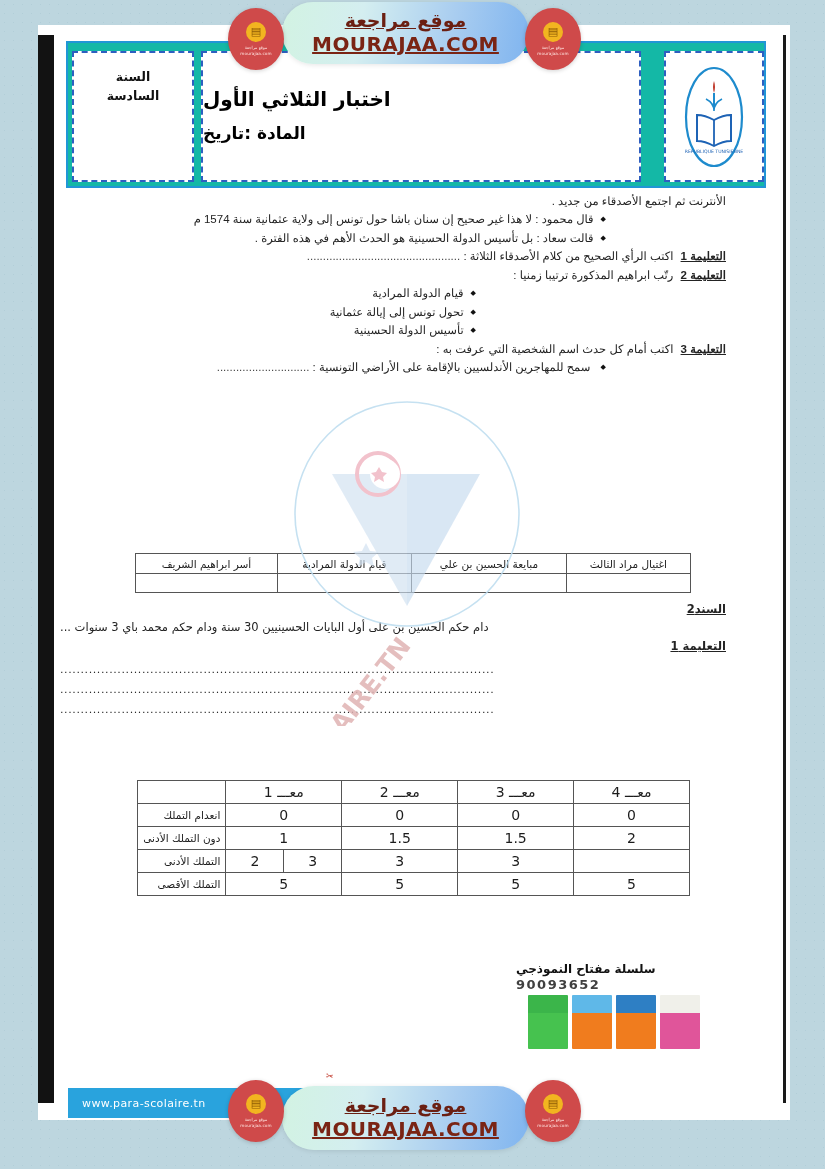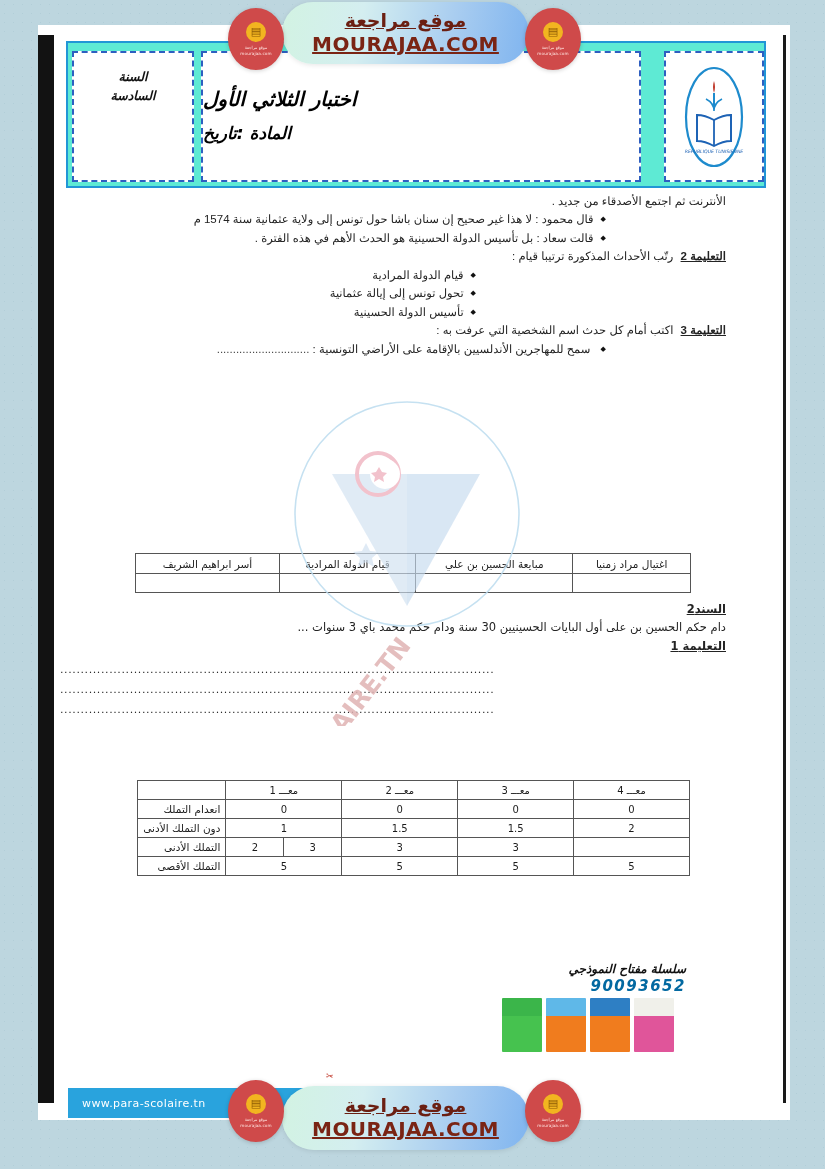--- a/index.html
+++ b/index.html
@@ -41,22 +41,21 @@
     width: 3px; height: 1068px;
     background: #1a1a1a;
   }
 
   
   #header-frame {
     position: absolute;
     left: 66px; top: 41px;
     width: 700px; height: 147px;
     border: 2.5px solid #2196d6;
-    background: #5eead4;
-    font-style: italic;
+    background: #14b8a6;
   }
   .dashed-cell {
     position: absolute;
     border: 2px dashed #2e5fc0;
     background: #fff;
   }
   #cell-year   { left: 4px;   top: 8px; width: 122px; height: 131px; }
   #cell-title  { left: 133px; top: 8px; width: 440px; height: 131px; }
   #cell-logo   { left: 596px; top: 8px; width: 100px; height: 131px; }
 
@@ -94,21 +93,21 @@
     font-family: Liberation Sans, sans-serif;
     color: #1a1a1a;
   }
   .ln {
     font-size: 11.5px;
     line-height: 1.0;
     padding: 3.5px 0;
     white-space: nowrap;
     color: #232323;
   }
-  .ln.center  { text-align: right; }
+  .ln.center  { text-align: left; }
   .ln.indent1 { padding-right: 120px; }
   .ln.indent2 { padding-right: 190px; }
   .ln.indent3 { padding-right: 250px; }
   .bullet::before {
     content: "◆";
     font-size: 7px;
     vertical-align: 2px;
     margin-left: 7px;
     color: #111;
   }
@@ -144,45 +143,45 @@
     text-align: center;
     background: #fff;
   }
   #table1-wrap { position: absolute; left: 135px; top: 553px; width: 556px; }
   #table1 { width: 100%; }
   #table1 td { height: 20px; }
   #table1 .r2 td { height: 19px; }
 
   #table2-wrap { position: absolute; left: 137px; top: 780px; width: 553px; }
   #table2 { width: 100%; }
-  #table2 td { height: 19px; font-size: 10px; }
+  #table2 td { height: 19px; font-size: 14px; }
   #table2 .rowlabel { text-align: right; font-size: 10.5px; padding-right: 5px; }
 
   
   #watermark {
     position: absolute;
     left: 262px; top: 396px;
     width: 290px; height: 330px;
     pointer-events: none;
     opacity: .85;
   }
 
   
   #promo {
-    position: absolute; left: 490px; top: 962px;
-    width: 196px; text-align: right; font-style: italic;
+    position: absolute; left: 516px; top: 962px;
+    width: 196px; text-align: left;
   }
   #promo .promo-title {
     font-family: "DejaVu Sans", sans-serif;
     font-weight: bold; font-size: 12px; color: #111;
     letter-spacing: .5px;
   }
   #promo .promo-phone {
     font-family: "DejaVu Sans", sans-serif;
-    font-weight: bold; font-size: 15px; color: #0369a1;
+    font-weight: bold; font-size: 13px; color: #404040;
     letter-spacing: 1.5px; margin-top: 1px;
   }
   #books { margin-top: 3px; display: flex; gap: 4px; justify-content: center; }
   .book { width: 40px; height: 54px; border-radius: 1px; position: relative; overflow: hidden; }
   .book .bk-top { height: 34%; }
   .book .bk-bot { height: 66%; }
 
   
   #bottom-tab {
     position: absolute; left: 68px; top: 1088px;
@@ -301,45 +300,50 @@
     </div>
   </div>
 
   <div id="body-area">
 
     <div class="ln" style="padding-right:0;">الأنترنت ثم اجتمع الأصدقاء من جديد .</div>
 
     <div class="ln bullet indent1">قال محمود : لا هذا غير صحيح إن سنان باشا حول تونس إلى ولاية عثمانية  سنة 1574 م</div>
     <div class="ln bullet indent1">قالت سعاد : بل تأسيس الدولة الحسينية هو الحدث الأهم في هذه الفترة .</div>
 
+    <div class="ln">
+      <span class="task-label">التعليمة 1</span>
+      <span>اكتب الرأي الصحيح من كلام الأصدقاء الثلاثة :</span>
+      <span class="dots">................................................</span>
+    </div>
 
     <div class="ln">
       <span class="task-label">التعليمة 2</span>
-      <span>رتّب الأحداث المذكورة ترتيبا قيام :</span>
+      <span>رتّب ابراهيم المذكورة ترتيبا زمنيا :</span>
     </div>
     <div class="ln bullet indent3">قيام الدولة المرادية</div>
     <div class="ln bullet indent3">تحول تونس إلى إيالة عثمانية</div>
     <div class="ln bullet indent3">تأسيس الدولة الحسينية</div>
 
     <div class="ln">
       <span class="task-label">التعليمة 3</span>
       <span>اكتب أمام كل حدث اسم الشخصية التي عرفت به :</span>
     </div>
     <div class="ln bullet indent1">
       <span>سمح للمهاجرين الأندلسيين بالإقامة على الأراضي التونسية :</span>
       <span class="dots">.............................</span>
     </div>
 
   </div>
 
   <div id="table1-wrap">
     <table class="sheet-table" id="table1">
       <tbody>
         <tr>
-          <td>اغتيال مراد زمنيا</td>
+          <td>اغتيال مراد الثالث</td>
           <td>مبايعة الحسين بن علي</td>
           <td>قيام الدولة المرادية</td>
           <td>أسر ابراهيم الشريف</td>
         </tr>
         <tr class="r2">
           <td></td>
           <td></td>
           <td></td>
           <td></td>
         </tr>

